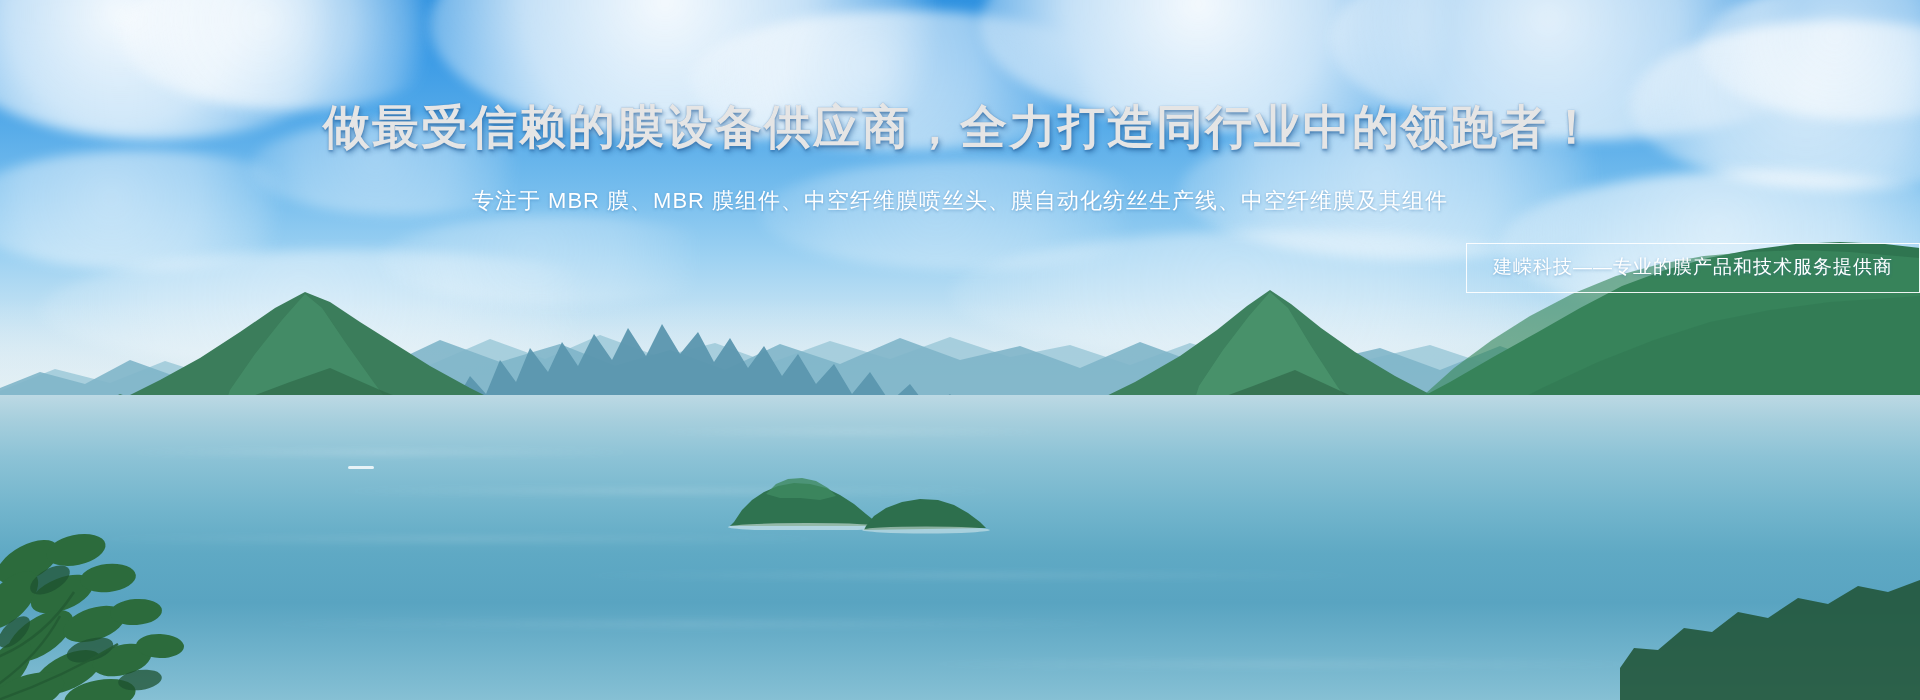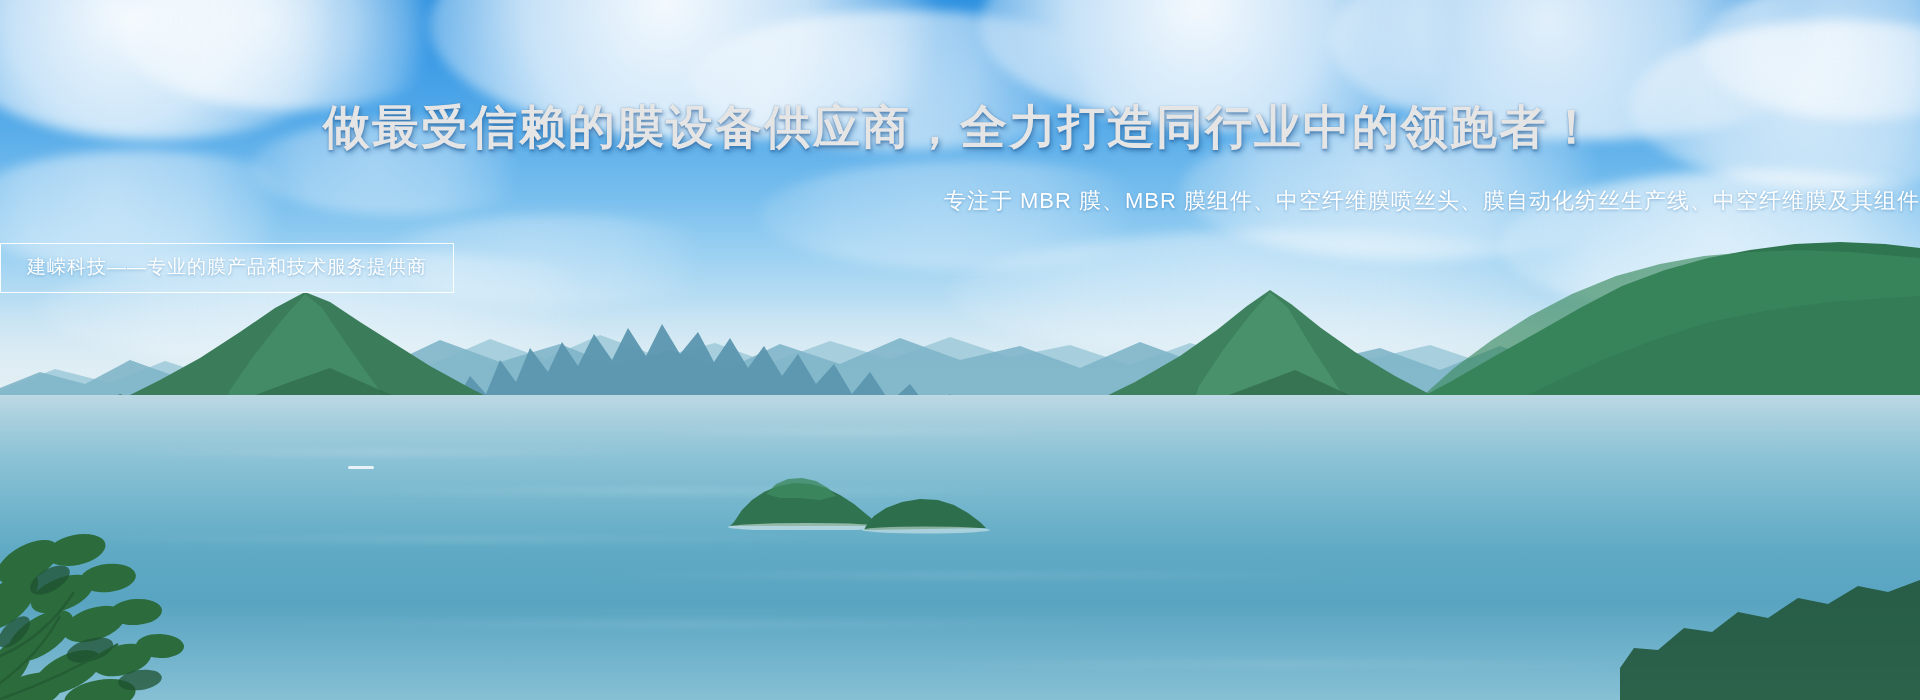--- a/index.html
+++ b/index.html
@@ -107,31 +107,31 @@
     color:#e5e5e5;
     text-shadow:
       0 0 1px rgba(40,110,175,0.55),
       2px 3px 5px rgba(25,80,140,0.45),
       0 2px 2px rgba(30,90,150,0.35);
     white-space:nowrap;
     font-family:"DejaVu Sans","Liberation Sans",sans-serif;
   }
   .subline {
     position:absolute; top:186px; left:0; width:1920px;
-    text-align:right;
+    text-align:center;
     font-size:22px;
     color:#ffffff;
     letter-spacing:1px;
     text-shadow:0 1px 3px rgba(40,105,165,0.45);
     white-space:nowrap;
     font-family:"Liberation Sans","DejaVu Sans",sans-serif;
   }
   .taglineWrap {
     position:absolute; top:243px; left:0; width:1920px;
-    display:flex; justify-content:flex-start;
+    display:flex; justify-content:flex-end;
   }
   .tagline {
     border:1px solid rgba(255,255,255,0.92);
     padding:10px 26px 12px 26px;
     font-size:19px;
     color:#ffffff;
     letter-spacing:1px;
     white-space:nowrap;
     text-shadow:0 1px 3px rgba(40,105,165,0.40);
     font-family:"Liberation Sans","DejaVu Sans",sans-serif;

